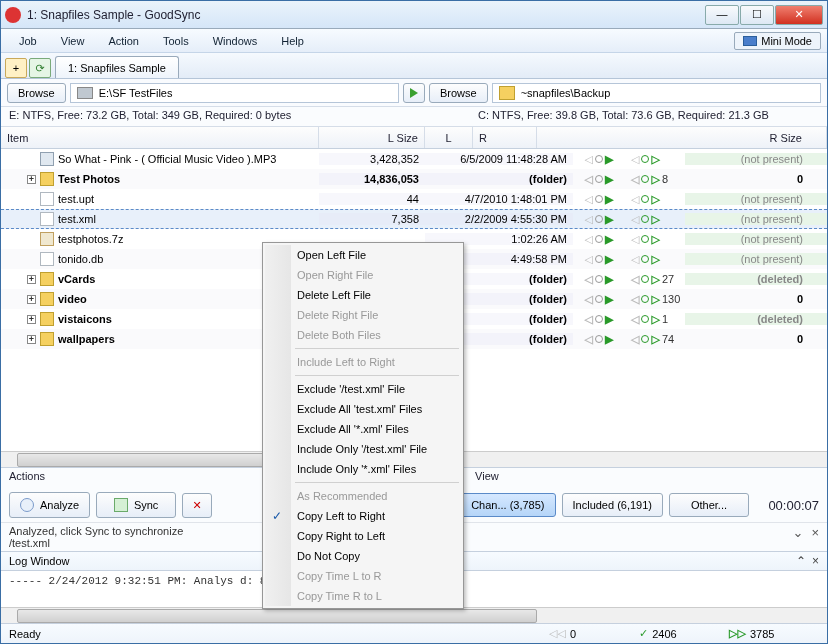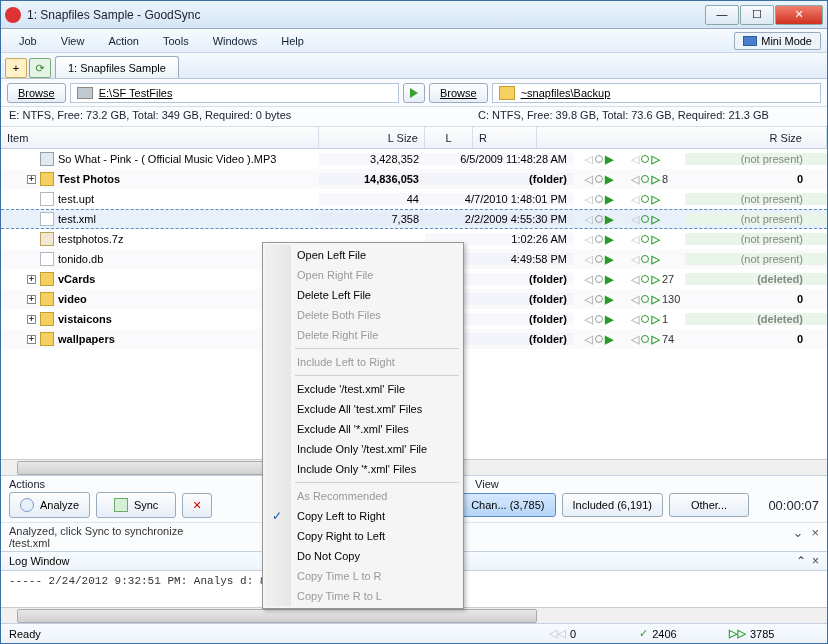--- a/index.html
+++ b/index.html
@@ -17,21 +17,21 @@
 .menubar { height: 24px; background: linear-gradient(#f7fbff,#e5eef9); display: flex; align-items: center; padding: 0 6px; border-bottom: 1px solid #c5d5e8; }
 .menu { padding: 3px 12px; color: #123; cursor: default; }
 .minimode { margin-left: auto; padding: 2px 8px; border: 1px solid #9ab; background: #eef4fb; display: flex; align-items: center; gap: 4px; border-radius: 2px; }
 .minimode .mi-icon { width: 14px; height: 10px; background: #4a7ecb; border: 1px solid #2a5e9b; }
 
 .tabbar { height: 26px; background: linear-gradient(#f5f9fe,#e3ecf7); display: flex; align-items: end; padding: 0 4px; border-bottom: 1px solid #b5c5d8; }
 .tab-newbtn { width: 22px; height: 20px; border: 1px solid #c9a95a; background: #fff1c5; margin-right: 2px; text-align: center; line-height: 18px; border-radius: 2px; }
 .tab-refresh { width: 22px; height: 20px; border: 1px solid #7aaa7a; background: #e5f5e5; margin-right: 4px; text-align: center; line-height: 18px; border-radius: 2px; color: #2a7a2a; }
 .tab { height: 22px; padding: 0 12px; border: 1px solid #9ab; border-bottom: none; background: linear-gradient(#fff,#eef4fb); display: flex; align-items: center; border-radius: 3px 3px 0 0; }
 
-.pathbar { height: 28px; background: #f9fbfe; display: flex; align-items: center; padding: 2px 6px; gap: 4px; border-bottom: 1px solid #d5dde8; text-decoration: underline; }
+.pathbar { height: 28px; background: #f9fbfe; display: flex; align-items: center; padding: 2px 6px; gap: 4px; border-bottom: 1px solid #d5dde8; }
 .btn { padding: 3px 10px; border: 1px solid #9ab; background: linear-gradient(#fdfdfd,#e7eef8); border-radius: 3px; cursor: default; }
 .pathbox { flex: 1; height: 20px; border: 1px solid #b5c5d8; background: #fff; padding: 2px 6px; display: flex; align-items: center; gap: 6px; }
 .drive-icon { width: 16px; height: 12px; background: #c0c8d0; border: 1px solid #888; }
 .playbtn { width: 22px; height: 20px; border: 1px solid #9ab; background: linear-gradient(#fdfdfd,#e7eef8); display: flex; align-items: center; justify-content: center; border-radius: 3px; }
 .play-tri { width: 0; height: 0; border-left: 8px solid #3aa030; border-top: 5px solid transparent; border-bottom: 5px solid transparent; }
 .path-icon { width: 16px; height: 14px; background: #f5d060; border: 1px solid #c0a030; }
 
 .statusbar { height: 20px; display: flex; padding: 2px 8px; font-size: 11px; color: #223; border-bottom: 1px solid #d5dde8; background: #fafcfe; gap: 48px; }
 .statusbar .left { flex: 1; }
 .statusbar .right { flex: 1; text-align: left; padding-left: 80px; }
@@ -73,21 +73,21 @@
 .arr.grey { color: #bbb; }
 .arr.green { color: #2a9a2a; font-weight: bold; }
 .circ { width: 8px; height: 8px; border: 1px solid #999; border-radius: 50%; display: inline-block; }
 .circ.green { border-color: #2a9a2a; }
 .rnum { color: #333; font-weight: normal; }
 
 .hscroll { height: 16px; background: #f0f0f0; border-top: 1px solid #ccc; position: relative; }
 .hscroll .thumb { position: absolute; left: 16px; width: 250px; height: 14px; top: 1px; background: linear-gradient(#e8e8e8,#d0d0d0); border: 1px solid #aaa; border-radius: 2px; }
 
 .actionsbar { border-top: 1px solid #c5d0de; padding: 2px 8px 4px 8px; background: #fafcfe; }
-.actionsbar .t { font-size: 11px; color: #223; margin-bottom: 2px; }
+.actionsbar .t { font-size: 11px; color: #223; margin-bottom: 10px; }
 .actionsrow { display: flex; gap: 6px; align-items: center; }
 .actbtn { padding: 5px 10px; border: 1px solid #9ab; background: linear-gradient(#fdfdfd,#e7eef8); border-radius: 3px; display: flex; align-items: center; gap: 6px; min-width: 80px; justify-content: center; }
 .actbtn .aicon { width: 14px; height: 14px; }
 .actbtn.analyze .aicon { background: #e8f0fa; border: 1px solid #7a9aca; border-radius: 50%; }
 .actbtn.sync .aicon { background: #d5f0d5; border: 1px solid #6aaa6a; }
 .actbtn.stop { min-width: 30px; padding: 5px 6px; }
 .actbtn.selected { background: linear-gradient(#d5e8ff,#b5d5f8); border-color: #5a8ac8; }
 .viewlabel { margin-left: 10px; color: #223; }
 .timer { margin-left: auto; font-size: 13px; color: #223; }
 
@@ -468,22 +468,22 @@
       </div>
   </div>
 
 </div>
 
 <div class="ctxmenu" id="ctxmenu">
   <div class="strip"></div>
 <div class="ctxitem">Open Left File</div>
     <div class="ctxitem disabled">Open Right File</div>
     <div class="ctxitem">Delete Left File</div>
+    <div class="ctxitem disabled">Delete Right File</div>
     <div class="ctxitem disabled">Delete Both Files</div>
-    <div class="ctxitem disabled">Delete Right File</div>
     <div class="ctxsep"></div>
     <div class="ctxitem disabled">Include Left to Right</div>
     <div class="ctxsep"></div>
     <div class="ctxitem">Exclude '/test.xml' File</div>
     <div class="ctxitem">Exclude All 'test.xml' Files</div>
     <div class="ctxitem">Exclude All '*.xml' Files</div>
     <div class="ctxitem">Include Only '/test.xml' File</div>
     <div class="ctxitem">Include Only '*.xml' Files</div>
     <div class="ctxsep"></div>
     <div class="ctxitem disabled">As Recommended</div>

